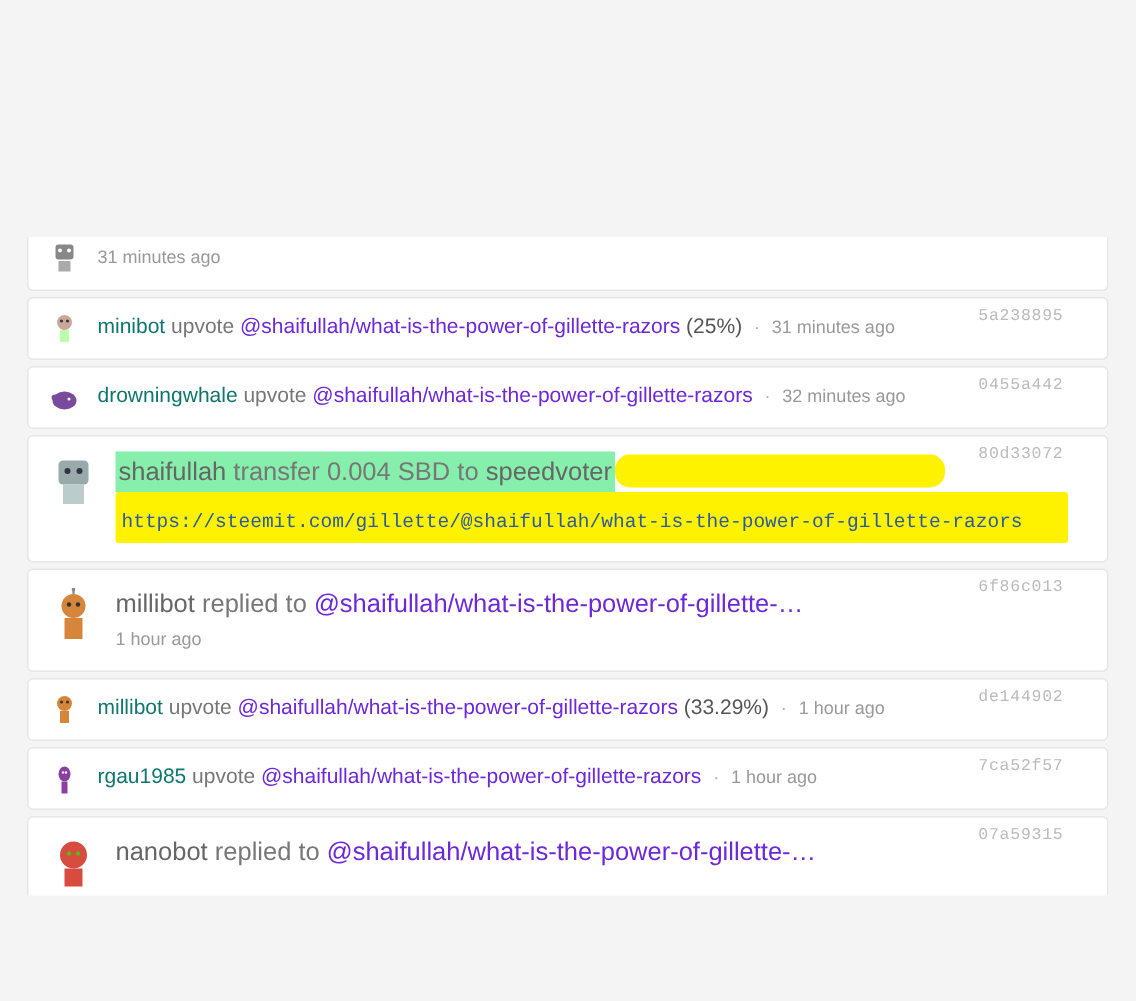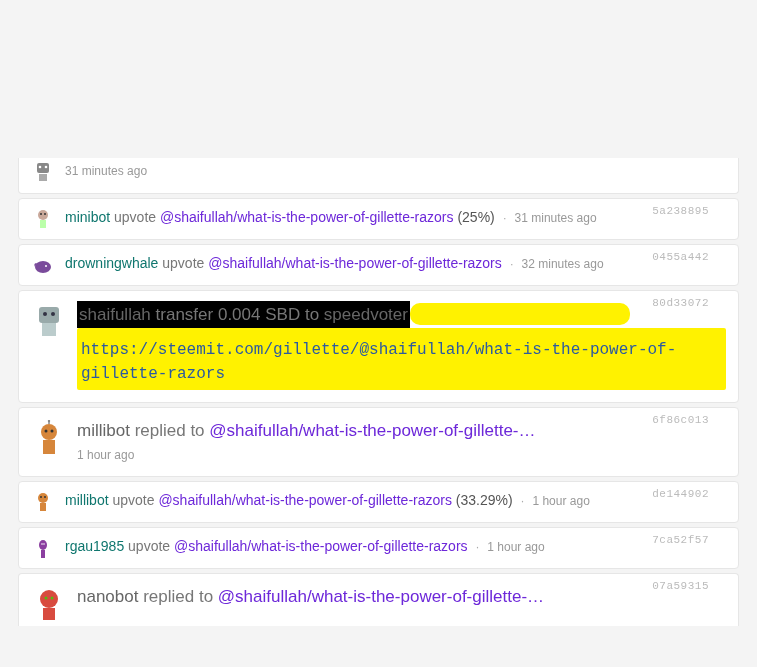--- a/index.html
+++ b/index.html
@@ -51,31 +51,31 @@
   .user { color: #0f766e; }
   .user.plain { color: #666; }
   .action { color: #777; }
   .link { color: #6d28d9; }
   .pct { color: #555; }
   .time { color: #999; font-size: 12px; margin-top: 2px; display: block; }
   .time-inline { color: #999; font-size: 12px; }
   .dot { color: #aaa; margin: 0 4px; font-size: 12px; }
   .memo {
     font-family: "Courier New", monospace;
-    font-size: 16px;
+    font-size: 13px;
     color: #2b5aa0;
     margin-top: 6px;
     display: inline-block;
   }
   .hl-wrap {
     position: relative;
   }
   .hl-line {
     display: inline-block;
-    background: #000000;
+    background: #86efac;
     padding: 0 2px;
     line-height: 1.6;
   }
   .hl-block {
     display: inline-block;
     background: #fff200;
     padding: 4px 30px 4px 4px;
     border-radius: 2px;
   }
   .hl-tail {

